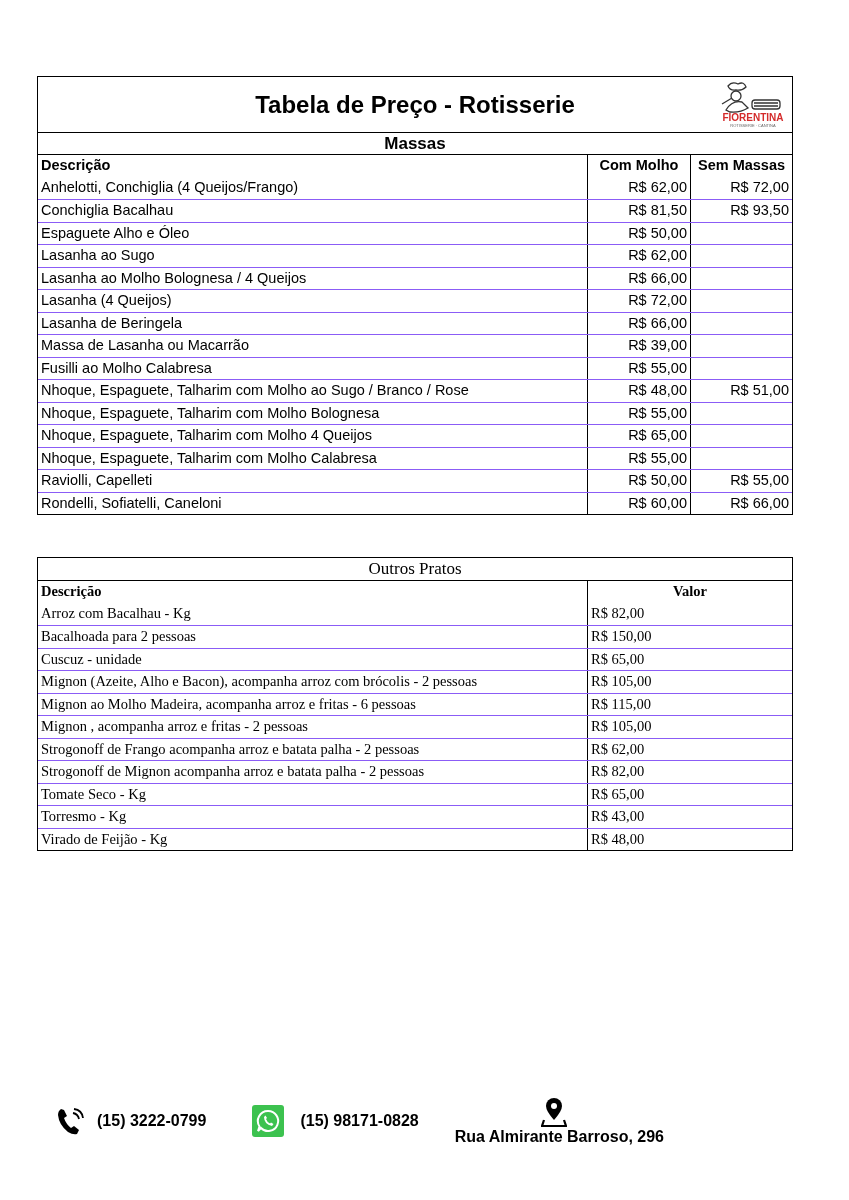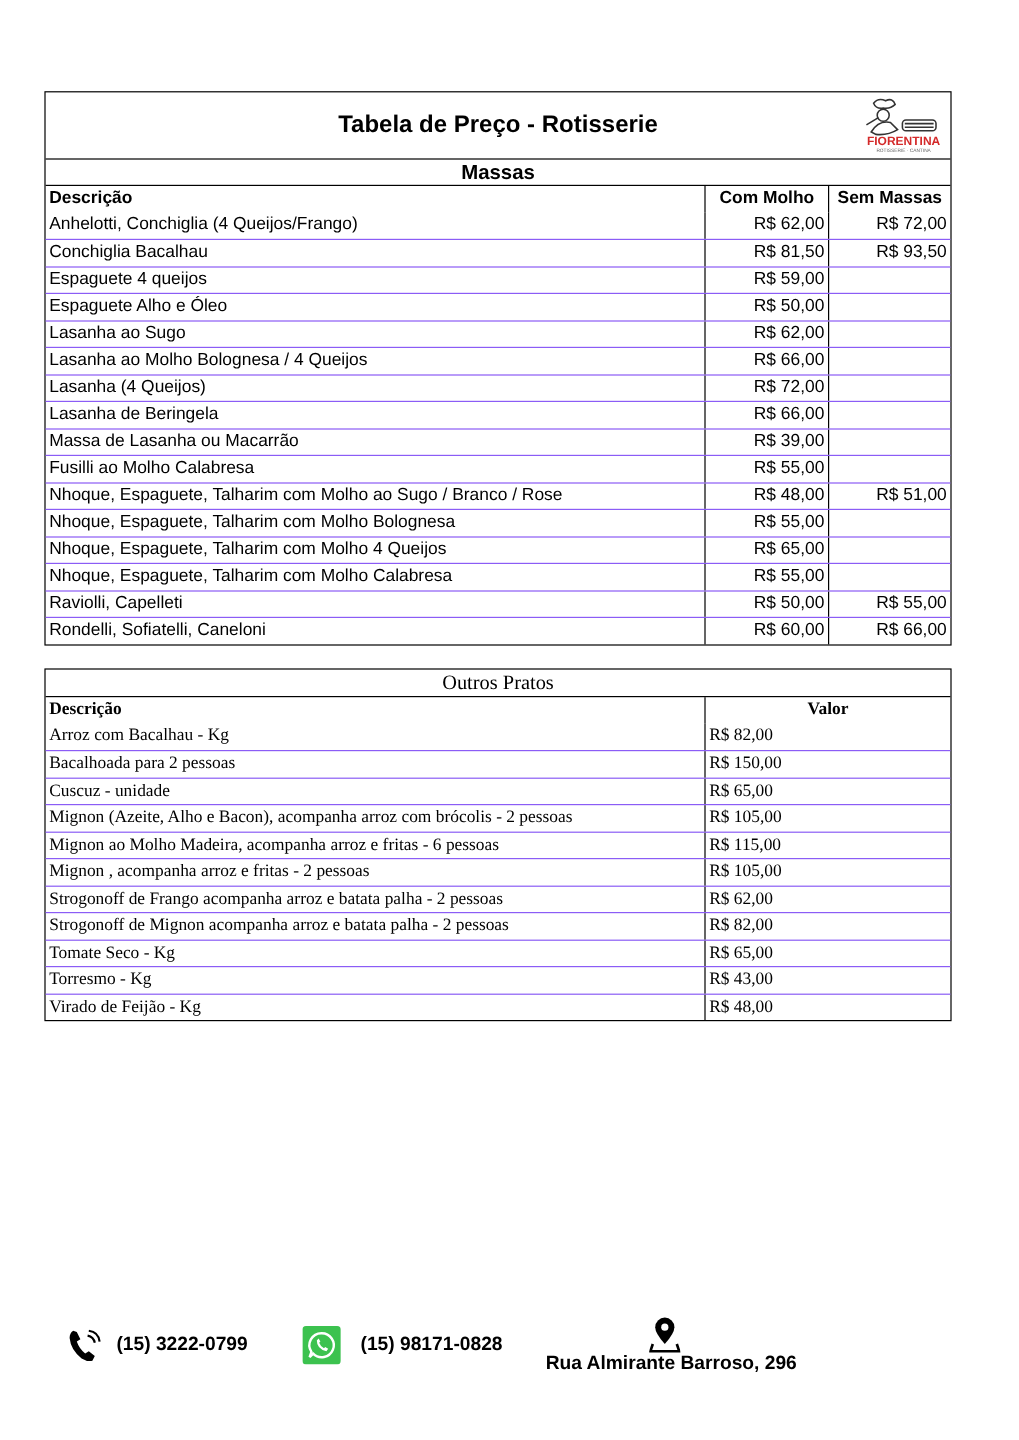--- a/index.html
+++ b/index.html
@@ -11,21 +11,21 @@
   .row { display: flex; height: 22.5px; border-top: 1px solid #8b5cf6; box-sizing: border-box; font-size: 14.5px; line-height: 21px; }
   .row:first-child { border-top: none; }
   .cell { box-sizing: border-box; overflow: hidden; white-space: nowrap; padding: 0 3px; }
   .c-desc { flex: 0 0 550px; border-right: 1px solid #000; }
   .c-com { flex: 0 0 103px; border-right: 1px solid #000; text-align: right; }
   .c-sem { flex: 1 1 auto; text-align: right; }
   .c-val { flex: 1 1 auto; text-align: left; }
   .hdr .cell { font-weight: bold; }
   .hdr .c-com, .hdr .c-sem, .hdr .c-val { text-align: center; }
   .title-row { height: 55px; display: flex; align-items: center; justify-content: center; position: relative; }
-  .title { font-size: 20px; font-weight: bold; }
+  .title { font-size: 24px; font-weight: bold; }
   .logo { position: absolute; right: 4px; top: 3px; width: 70px; height: 48px; }
   .section-row { height: 22px; border-top: 1px solid #000; box-sizing: border-box; text-align: center; font-size: 17px; line-height: 21px; }
   .section-bold { font-weight: bold; }
   .footer { position: absolute; top: 1096px; left: 55px; display: flex; align-items: center; font-size: 16px; font-weight: bold; }
   .f-item { display: flex; align-items: center; }
   .f-icon { width: 32px; height: 32px; margin-right: 10px; display: inline-block; }
 </style>
 </head>
 <body>
 
@@ -56,25 +56,20 @@
         <div class="cell c-desc">Anhelotti, Conchiglia (4 Queijos/Frango)</div>
         <div class="cell c-com">R$ 62,00</div>
         <div class="cell c-sem">R$ 72,00</div>
       </div>
       <div class="row">
         <div class="cell c-desc">Conchiglia Bacalhau</div>
         <div class="cell c-com">R$ 81,50</div>
         <div class="cell c-sem">R$ 93,50</div>
       </div>
       <div class="row">
-        <div class="cell c-desc">Espaguete 4 queijos</div>
-        <div class="cell c-com">R$ 59,00</div>
-        <div class="cell c-sem"></div>
-      </div>
-      <div class="row">
         <div class="cell c-desc">Espaguete Alho e Óleo</div>
         <div class="cell c-com">R$ 50,00</div>
         <div class="cell c-sem"></div>
       </div>
       <div class="row">
         <div class="cell c-desc">Lasanha ao Sugo</div>
         <div class="cell c-com">R$ 62,00</div>
         <div class="cell c-sem"></div>
       </div>
       <div class="row">

